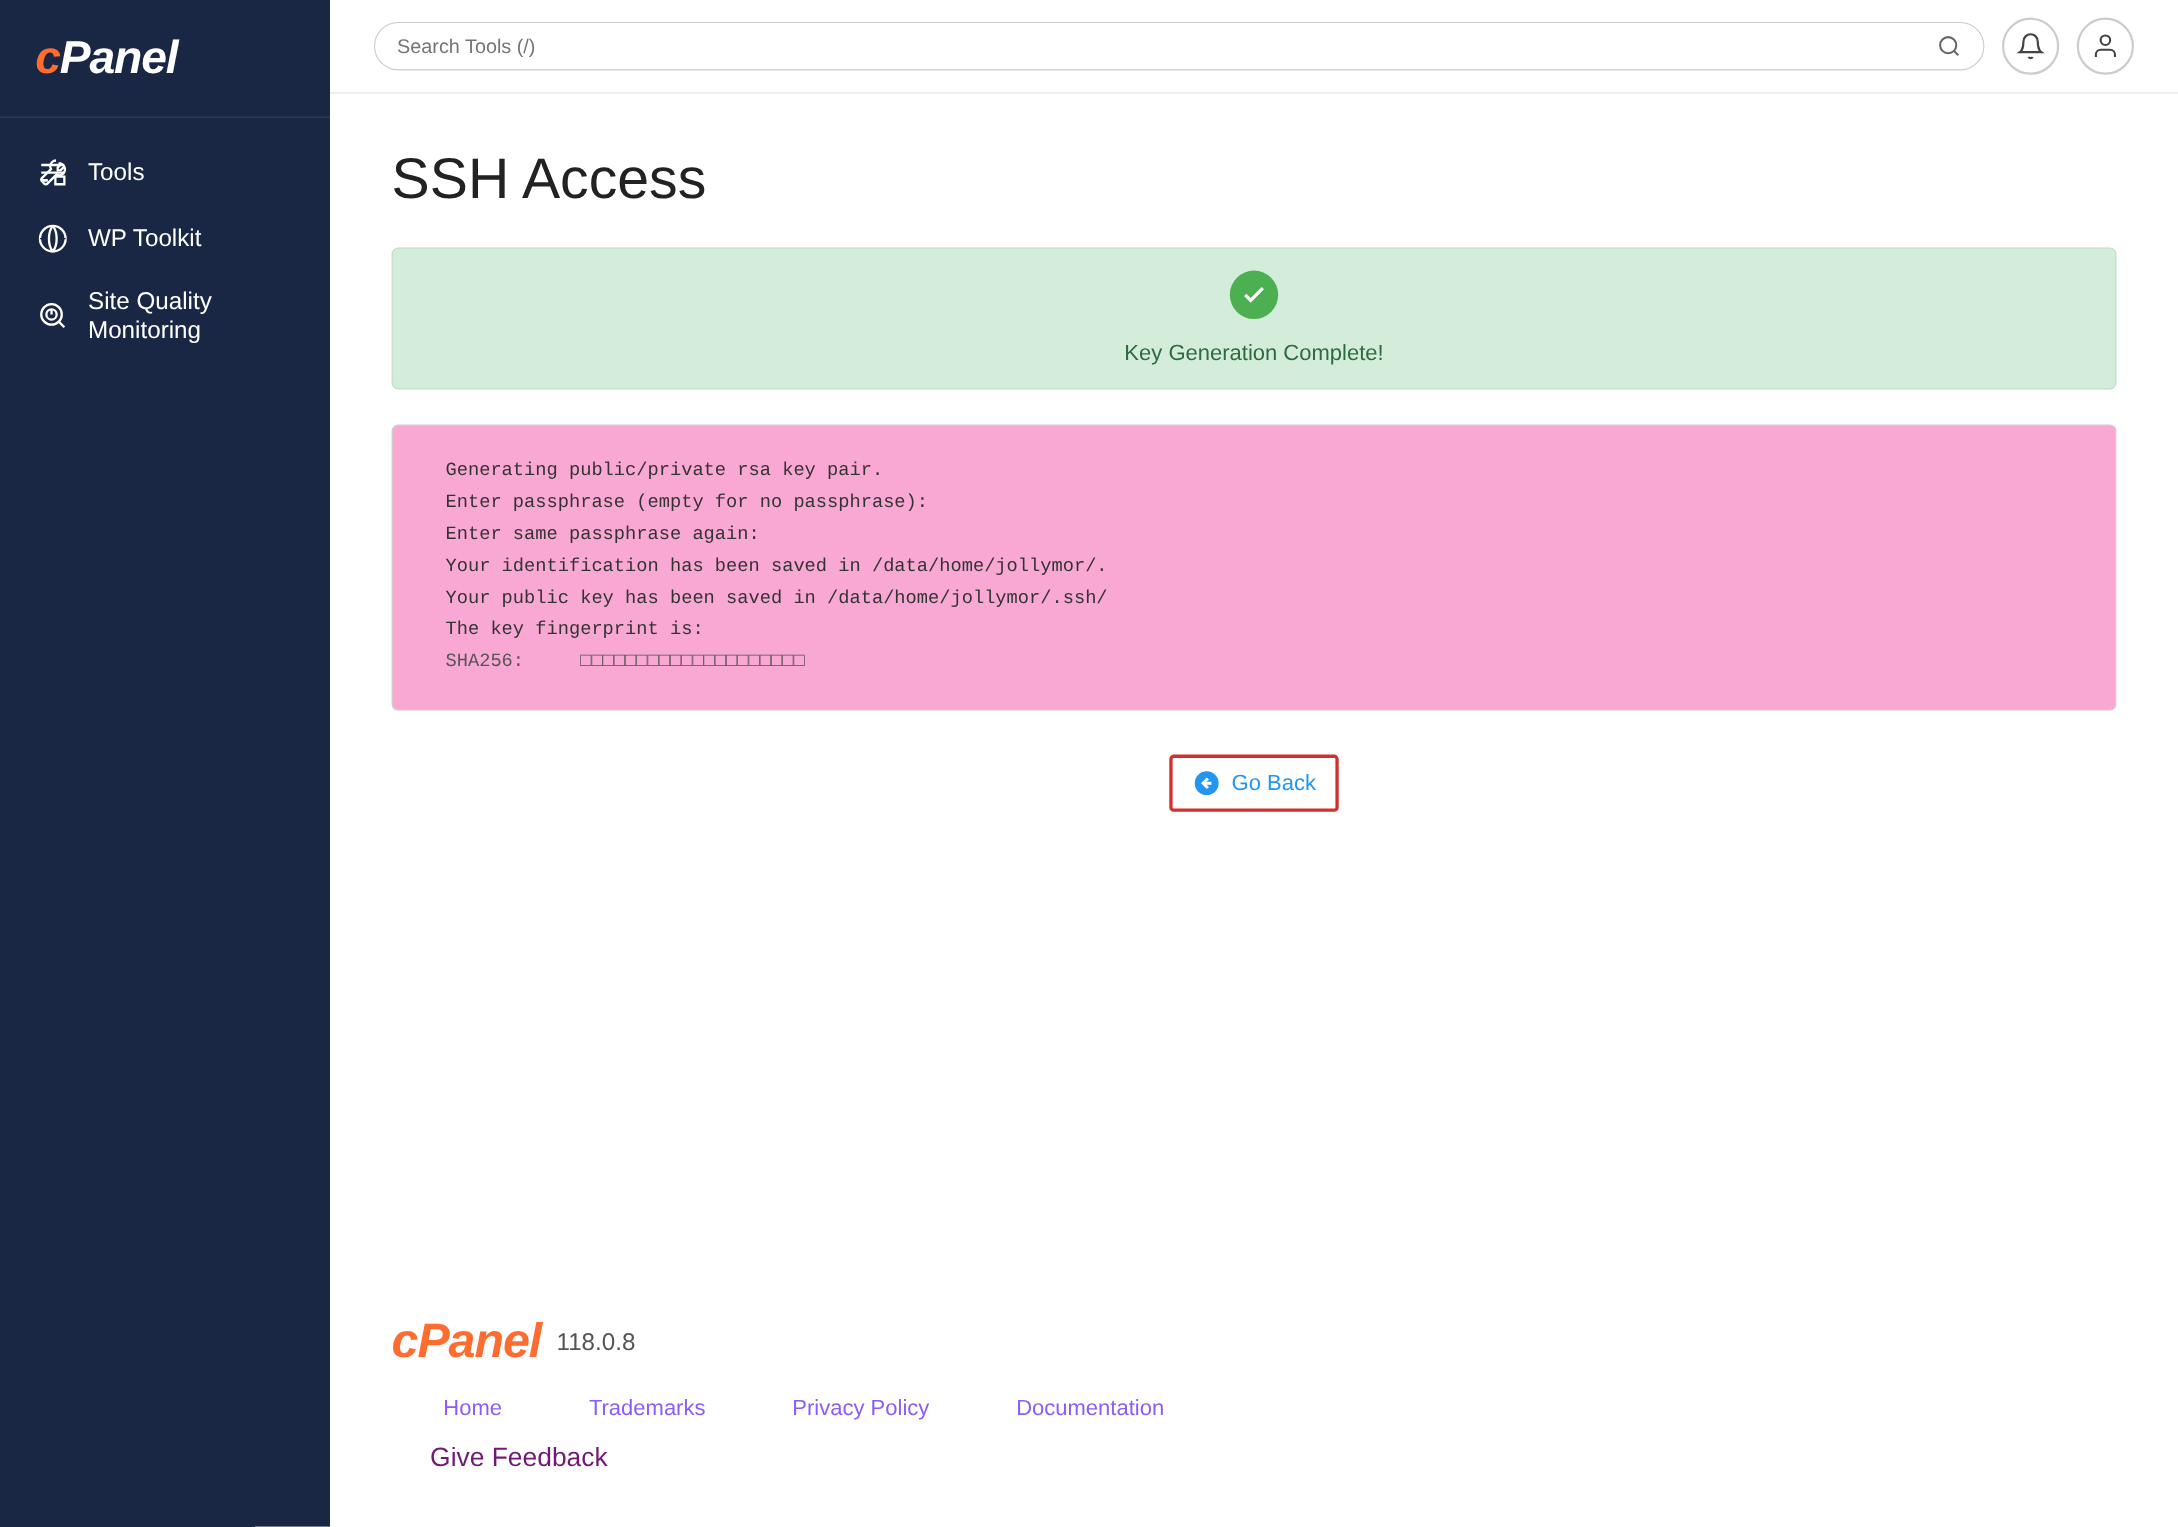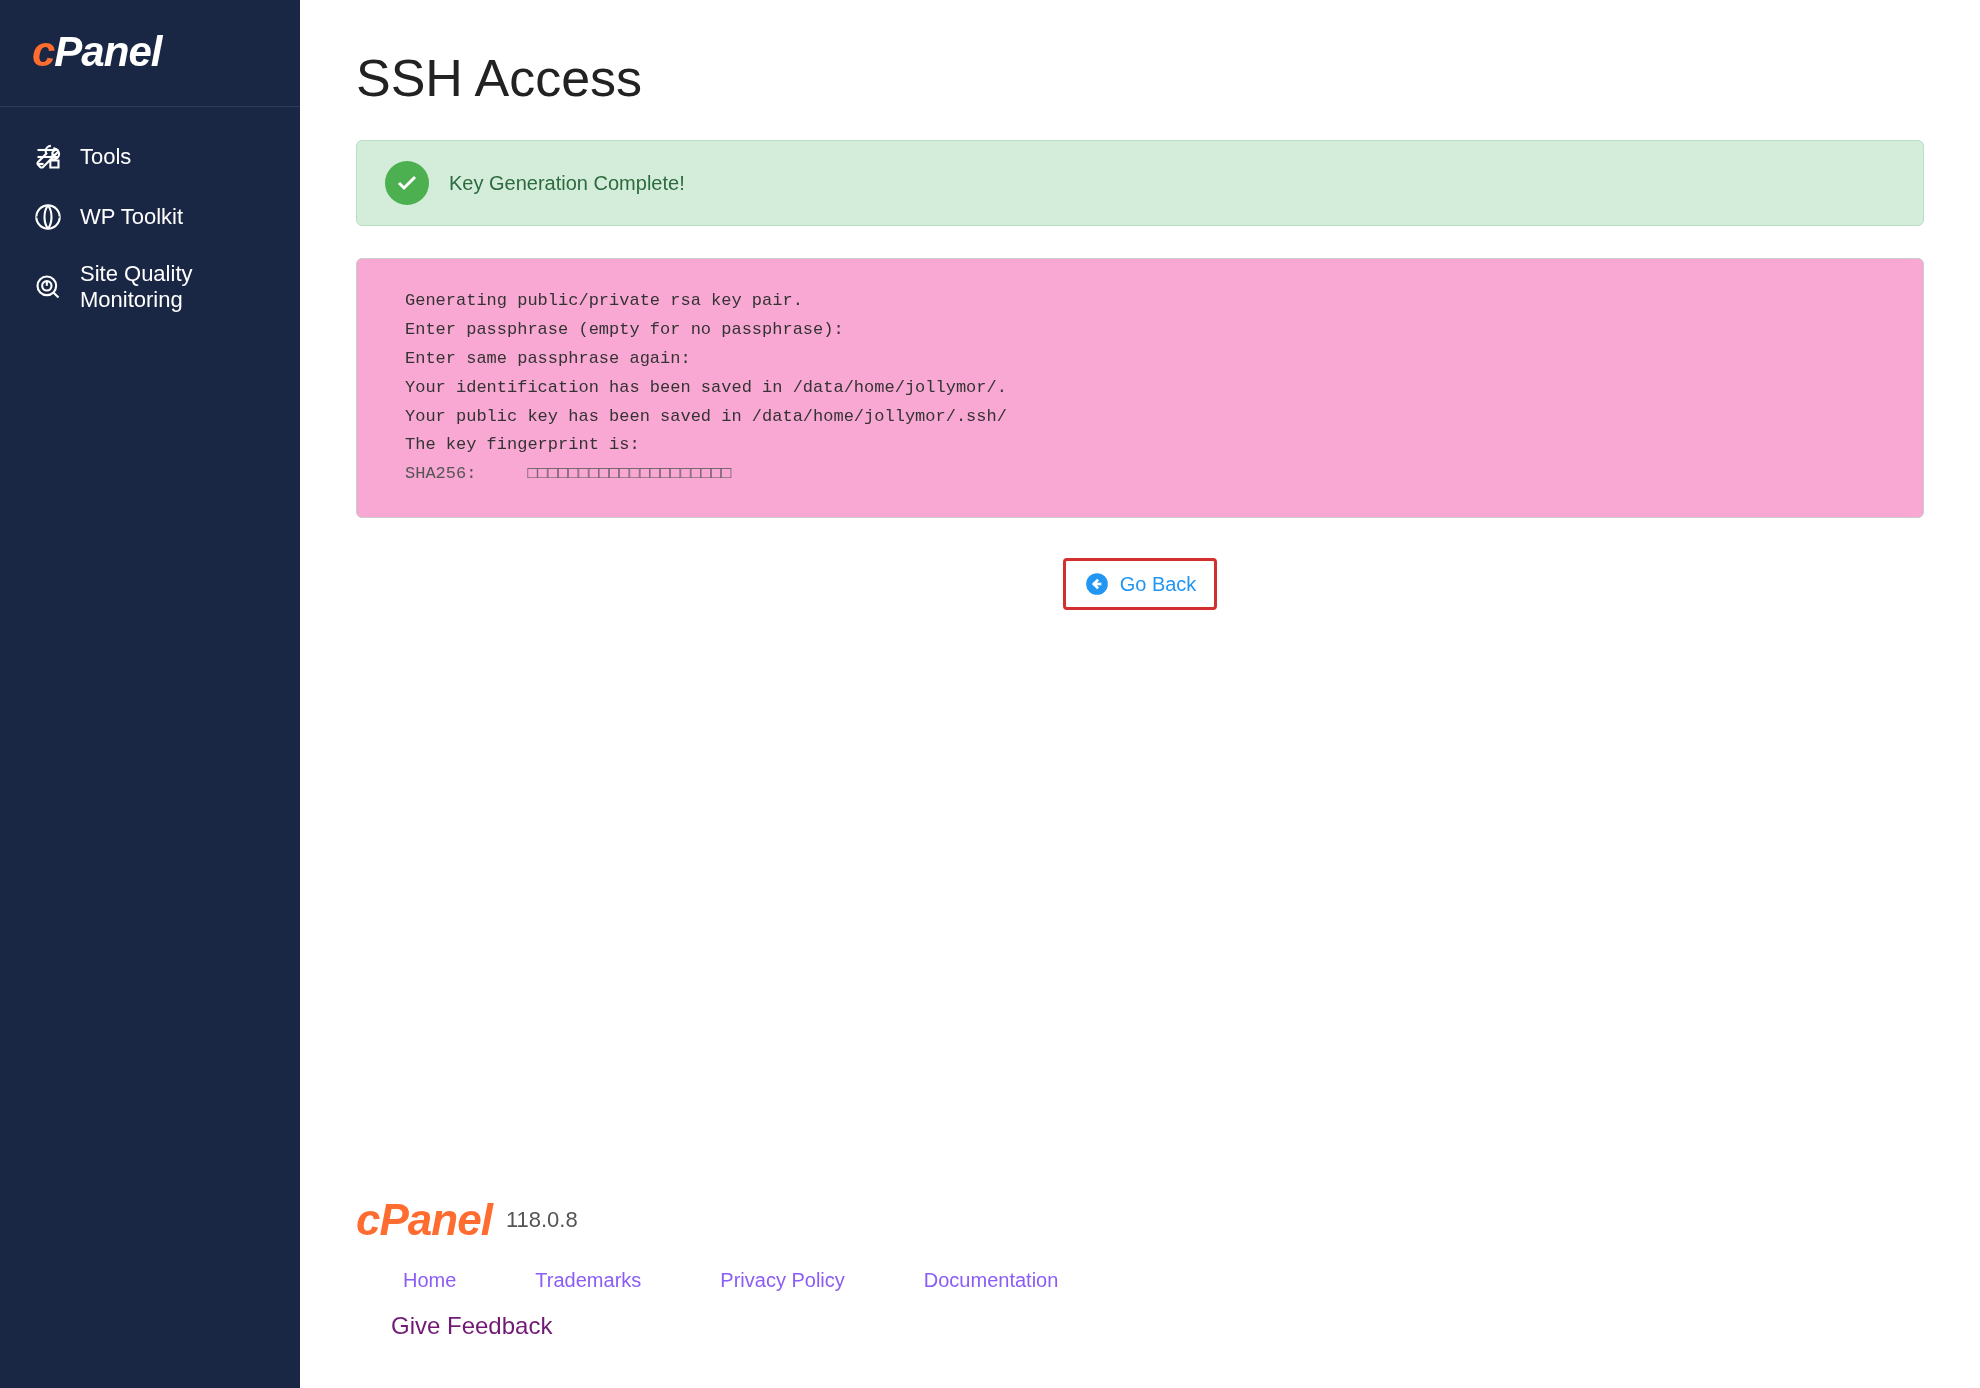--- a/index.html
+++ b/index.html
@@ -135,20 +135,21 @@
     
     .success-banner {
       display: flex;
       align-items: center;
       gap: 20px;
       background: #d4edda;
       border: 1px solid #b8dfc4;
       border-radius: 6px;
       padding: 20px 28px;
       margin-bottom: 32px;
+      flex-direction: column;
     }
     .success-icon {
       width: 44px;
       height: 44px;
       border-radius: 50%;
       background: #4caf50;
       display: flex;
       align-items: center;
       justify-content: center;
       flex-shrink: 0;
@@ -307,20 +308,41 @@
         </svg>
       </span>
       <span class="sidebar-item-label">Site Quality<br>Monitoring</span>
     </div>
 
   </nav>
 </aside>
 
 <main class="main">
 
+  <header class="header">
+    <div class="search-box">
+      <input type="text" placeholder="Search Tools (/)" style="">
+      <svg viewBox="0 0 24 24">
+          <circle cx="11" cy="11" r="8"></circle>
+          <line x1="21" y1="21" x2="16.65" y2="16.65"></line>
+        </svg>
+    </div>
+    <button class="header-icon-btn">
+      <svg viewBox="0 0 24 24">
+        <path d="M18 8A6 6 0 0 0 6 8c0 7-3 9-3 9h18s-3-2-3-9"></path>
+        <path d="M13.73 21a2 2 0 0 1-3.46 0"></path>
+      </svg>
+    </button>
+    <button class="header-icon-btn">
+      <svg viewBox="0 0 24 24">
+        <path d="M20 21v-2a4 4 0 0 0-4-4H8a4 4 0 0 0-4 4v2"></path>
+        <circle cx="12" cy="7" r="4"></circle>
+      </svg>
+    </button>
+  </header>
 
   <div class="content">
     <h1 class="page-title">SSH Access</h1>
 
     <div class="success-banner">
       <div class="success-icon">
         <svg viewBox="0 0 24 24">
           <polyline points="20 6 9 17 4 12"></polyline>
         </svg>
       </div>

